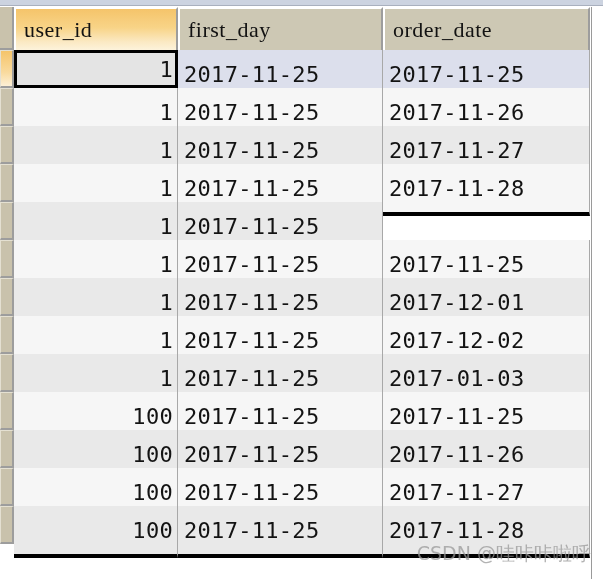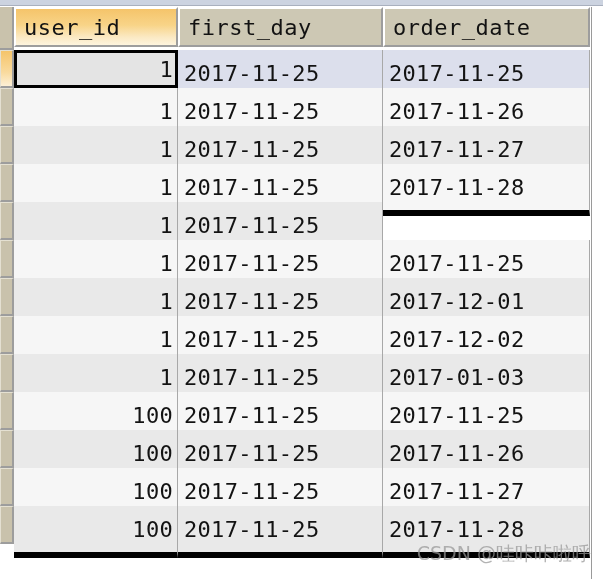--- a/index.html
+++ b/index.html
@@ -58,35 +58,36 @@
     width: 14px;
     flex: 0 0 14px;
     background: #c9c2ac;
     border-right: 2px solid #9d9d9d;
     border-bottom: 2px solid #9d9d9d;
     box-sizing: border-box;
   }
   .th {
     position: relative;
     box-sizing: border-box;
-    height: 40px;
+    height: 46px;
     display: flex;
     align-items: center;
     padding: 0 0 0 8px;
     font-size: 22px;
     letter-spacing: 0.5px;
     color: #121212;
     background: #cdc8b4;
     border: 1px solid #8e8a7c;
     border-top: 2px solid #ffffff;
     border-left: 2px solid #ffffff;
     border-right: 2px solid #9d9d9d;
     border-bottom: 2px solid #9d9d9d;
     overflow: hidden;
     white-space: nowrap;
+    font-family: Liberation Serif, serif;
   }
   .th.selected {
     background: linear-gradient(to bottom, #f5c46a 0%, #f8d488 45%, #fbe9c3 78%, #fdf4de 100%);
   }
   .th-user   { width: 164px; flex: 0 0 164px; }
   .th-first  { width: 205px; flex: 0 0 205px; }
   .th-order  { width: 207px; flex: 0 0 207px; }
 
   
   .body-rows { position: relative; }
@@ -110,21 +111,21 @@
   }
   .td {
     box-sizing: border-box;
     height: 52px;
     display: flex;
     align-items: center;
     font-size: 22px;
     letter-spacing: 0.3px;
     color: #131313;
     border-right: 1px solid #a8a8a8;
-    border-bottom: 6px solid #000000;
+    border-bottom: 4px solid #000000;
     overflow: hidden;
     white-space: nowrap;
   }
   .td-user  { width: 164px; flex: 0 0 164px; justify-content: flex-end; padding-right: 4px; }
   .td-first { width: 205px; flex: 0 0 205px; justify-content: flex-start; padding-left: 6px; }
   .td-order { width: 207px; flex: 0 0 207px; justify-content: flex-start; padding-left: 6px; }
 
   
   .row.odd  .td { background: #e9e9e9; }
   .row.even .td { background: #f6f6f6; }

